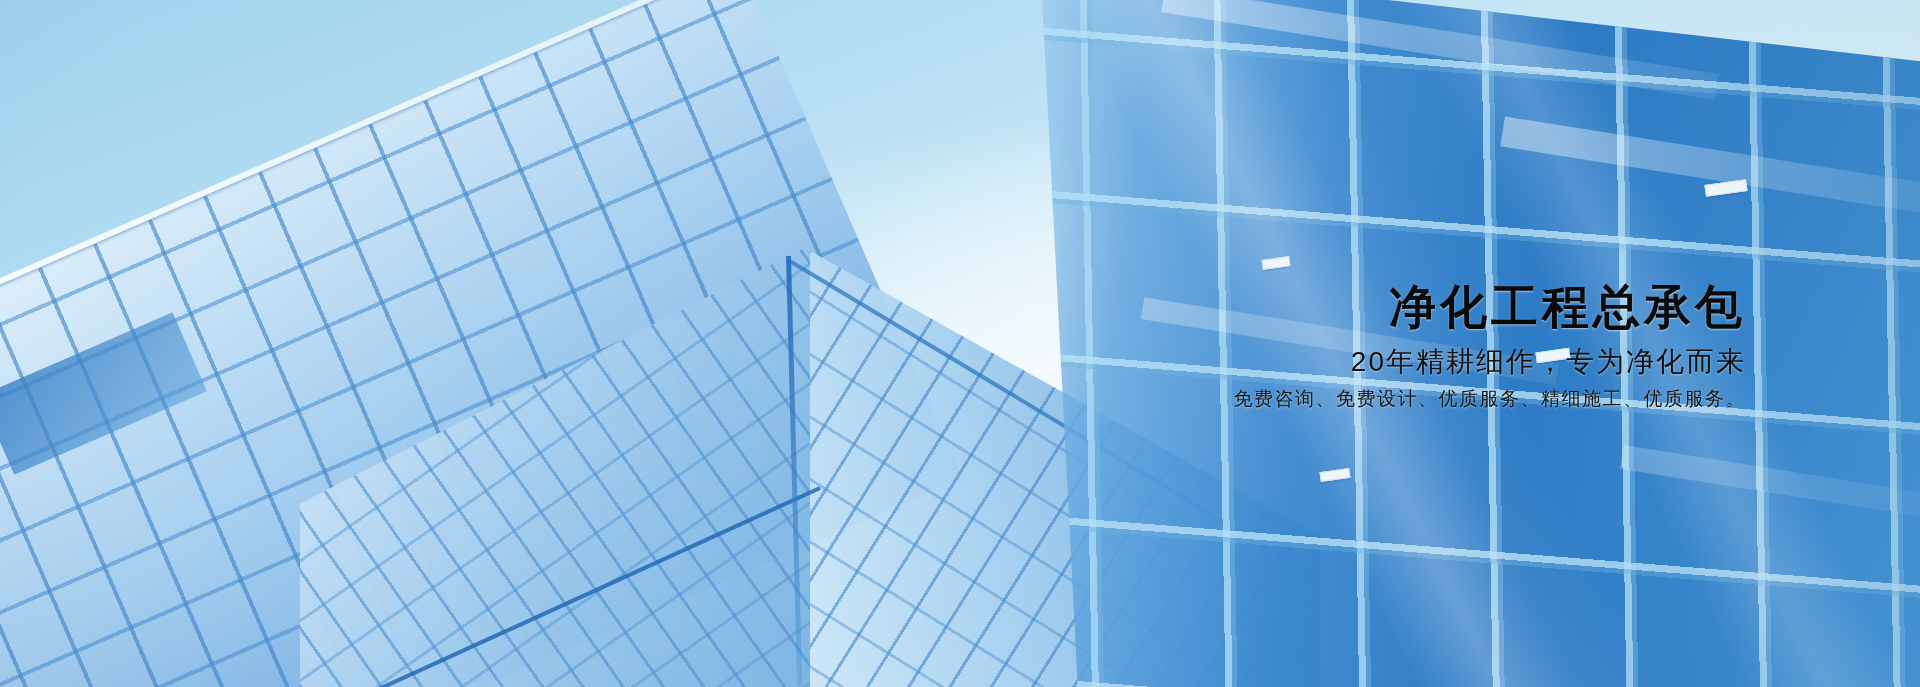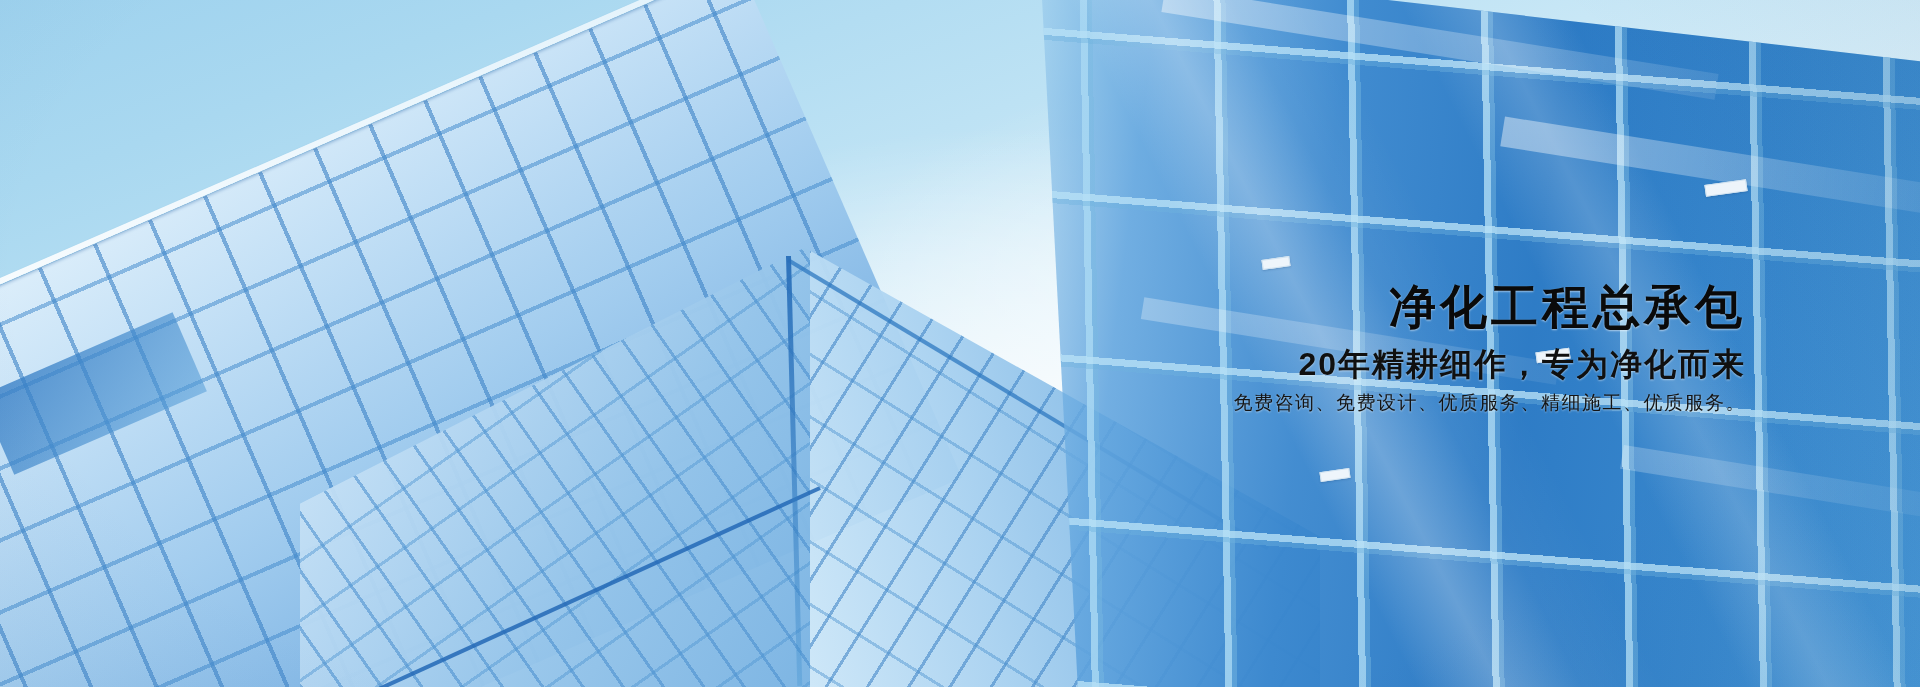--- a/index.html
+++ b/index.html
@@ -204,21 +204,21 @@
   .copy-inner{ display:inline-block; transform:translateX(-174px); }
 
   .headline{
     font-size:47px; font-weight:bold; color:#0a0a0a;
     letter-spacing:4px; line-height:1.08;
     text-shadow:0 1px 2px rgba(255,255,255,.55);
     white-space:nowrap;
   }
   .subhead{
     margin-top:14px;
-    font-size:32px; font-weight:700; color:#101010;
+    font-size:28px; font-weight:400; color:#101010;
     letter-spacing:2px; line-height:1.1;
     text-shadow:0 1px 2px rgba(255,255,255,.45);
     white-space:nowrap;
   }
   .tagline{
     margin-top:10px;
     font-size:19px; font-weight:400; color:#141414;
     letter-spacing:1.5px; line-height:1.2;
     text-shadow:0 1px 2px rgba(255,255,255,.45);
     white-space:nowrap;

